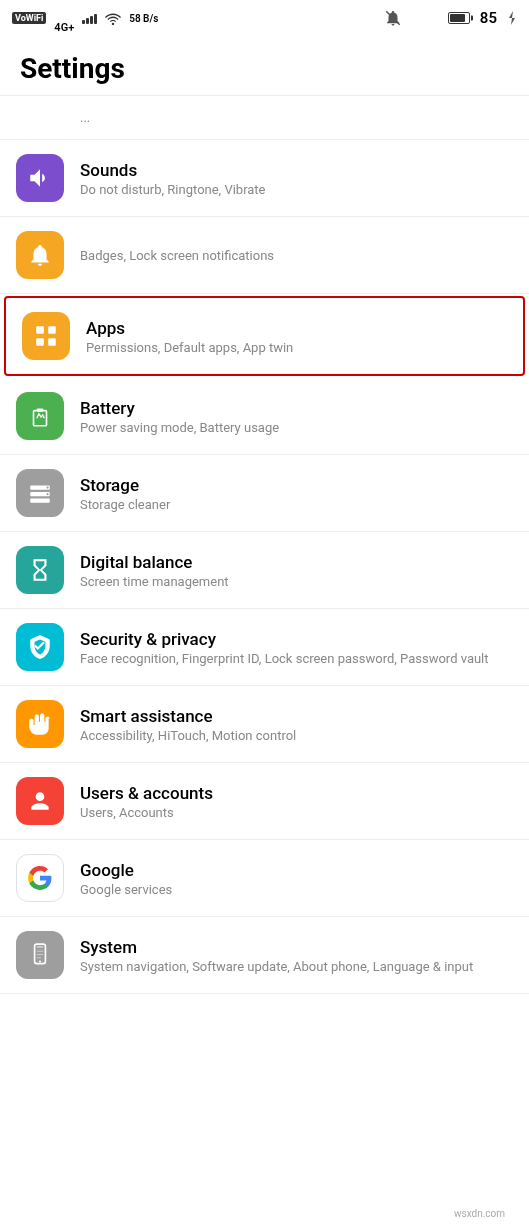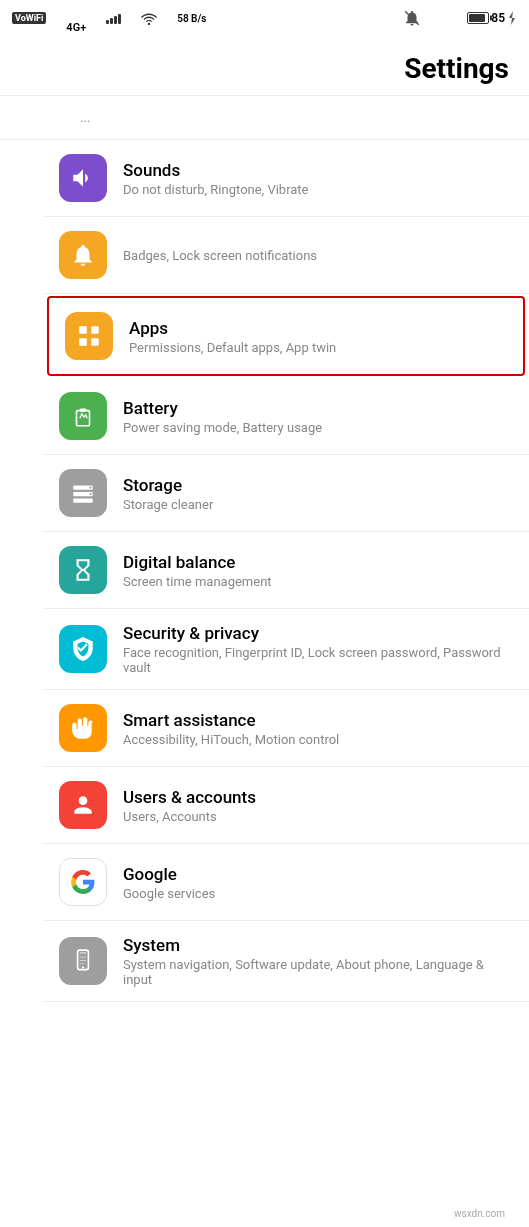--- a/index.html
+++ b/index.html
@@ -22,21 +22,21 @@
       justify-content: space-between;
       align-items: center;
       padding: 6px 12px;
       background: #ffffff;
       height: 36px;
     }
 
     .status-left {
       display: flex;
       align-items: center;
-      gap: 20px;
+      gap: 8px;
       font-size: 11px;
       font-weight: 600;
     }
 
     .status-right {
       display: flex;
       align-items: center;
       gap: 6px;
       font-size: 11px;
     }
@@ -59,22 +59,22 @@
 
     .signal-bar {
       width: 3px;
       background: #333;
       border-radius: 1px;
     }
 
     .battery-icon {
       display: flex;
       align-items: center;
-      gap: 2px;
-      font-size: 12px;
+      gap: 10px;
+      font-size: 15px;
       font-weight: 600;
       padding-left: 40px;
     }
 
     .battery-box {
       width: 22px;
       height: 12px;
       border: 1.5px solid #333;
       border-radius: 2px;
       position: relative;
@@ -105,27 +105,25 @@
     
     .page-title-bar {
       padding: 16px 20px 10px 20px;
       background: #ffffff;
     }
 
     .page-title {
       font-size: 28px;
       font-weight: 700;
       color: #000000;
-      text-align: right;
     }
 
     
     .settings-list {
       background: #ffffff;
-      padding-left: 43px;
     }
 
     .settings-item {
       display: flex;
       align-items: center;
       padding: 14px 16px;
       border-bottom: 1px solid #eeeeee;
       cursor: pointer;
       position: relative;
       background: #ffffff;

